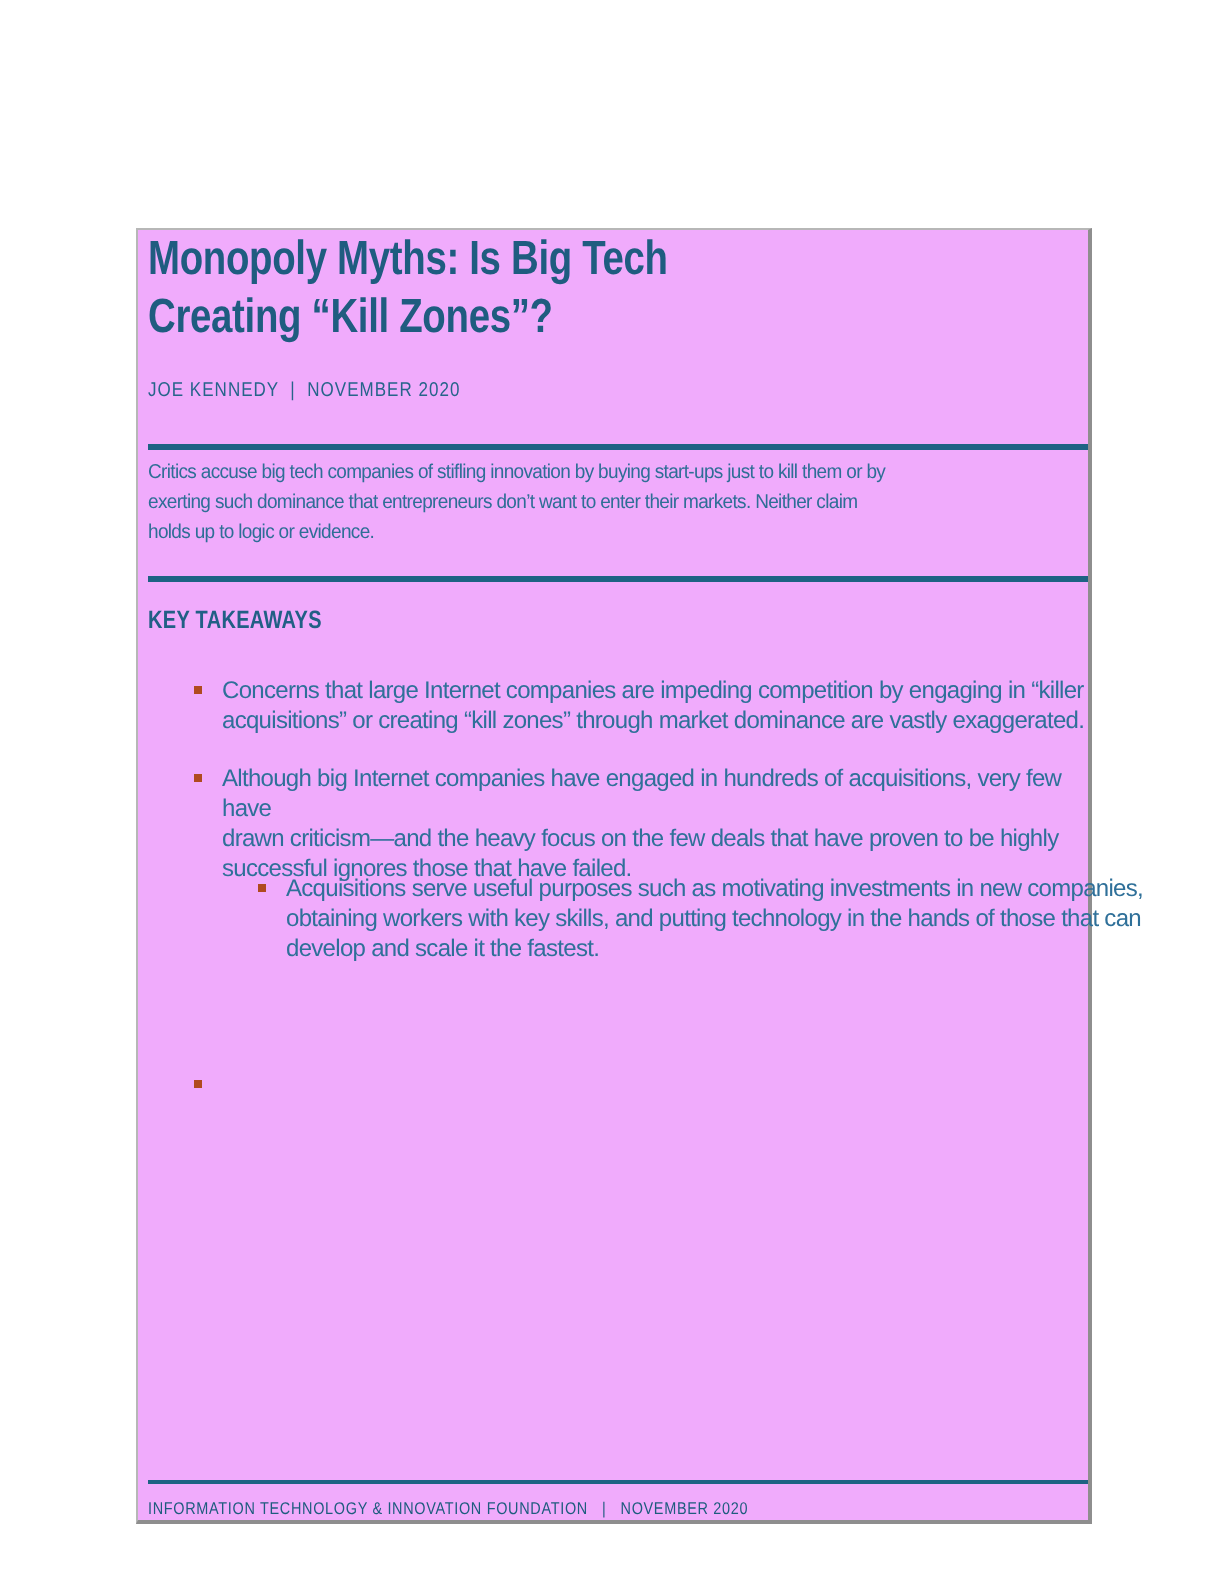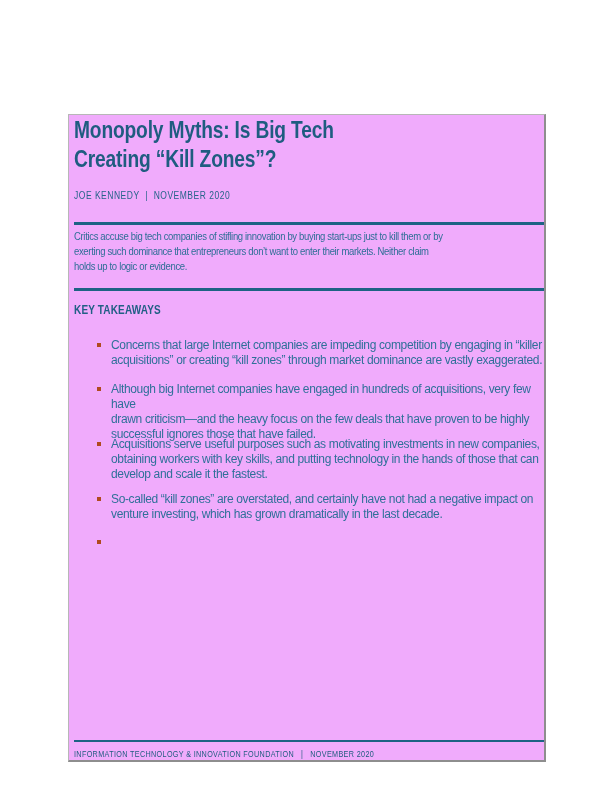--- a/index.html
+++ b/index.html
@@ -44,21 +44,21 @@
   }
   .bullet-row{left:0;width:478px;height:50px;}
   .bullet-row .sq{
     left:28px;top:5px;width:4px;height:4px;background:#b04a1e;
   }
   .bullet-row .btxt{
     left:42px;top:0;width:436px;
     font-size:12px;line-height:15px;letter-spacing:-0.35px;color:#2f7099;
     white-space:pre-line;
   }
-  .b1{top:223px;} .b2{top:267px;} .b3{top:322px;} .b4{top:377px;} .b5{top:420px;}
+  .b1{top:223px;} .b2{top:267px;} .b3{top:322px;margin-left:32px;} .b4{top:377px;} .b5{top:420px;}
   .footer-line{
     left:5px;top:634px;width:520px;
     font-size:8.5px;letter-spacing:0.4px;color:#1e5c7e;white-space:pre;
     transform:scaleX(0.85);transform-origin:left top;
   }
 </style>
 </head>
 <body>
 
 <div class="report-card">
@@ -91,25 +91,20 @@
 successful ignores those that have failed.</div>
   </div>
 
   <div class="bullet-row b3">
     <span class="sq"></span>
     <div class="btxt">Acquisitions serve useful purposes such as motivating investments in new companies,
 obtaining workers with key skills, and putting technology in the hands of those that can
 develop and scale it the fastest.</div>
   </div>
 
-  <div class="bullet-row b4">
-    <span class="sq"></span>
-    <div class="btxt">So-called “kill zones” are overstated, and certainly have not had a negative impact on
-venture investing, which has grown dramatically in the last decade.</div>
-  </div>
 
   <div class="bullet-row b5">
     <span class="sq"></span>
   </div>
 
   <div class="rule rule-footer"></div>
 
   <div class="footer-line">INFORMATION TECHNOLOGY &amp; INNOVATION FOUNDATION   |   NOVEMBER 2020</div>
 
 </div>

